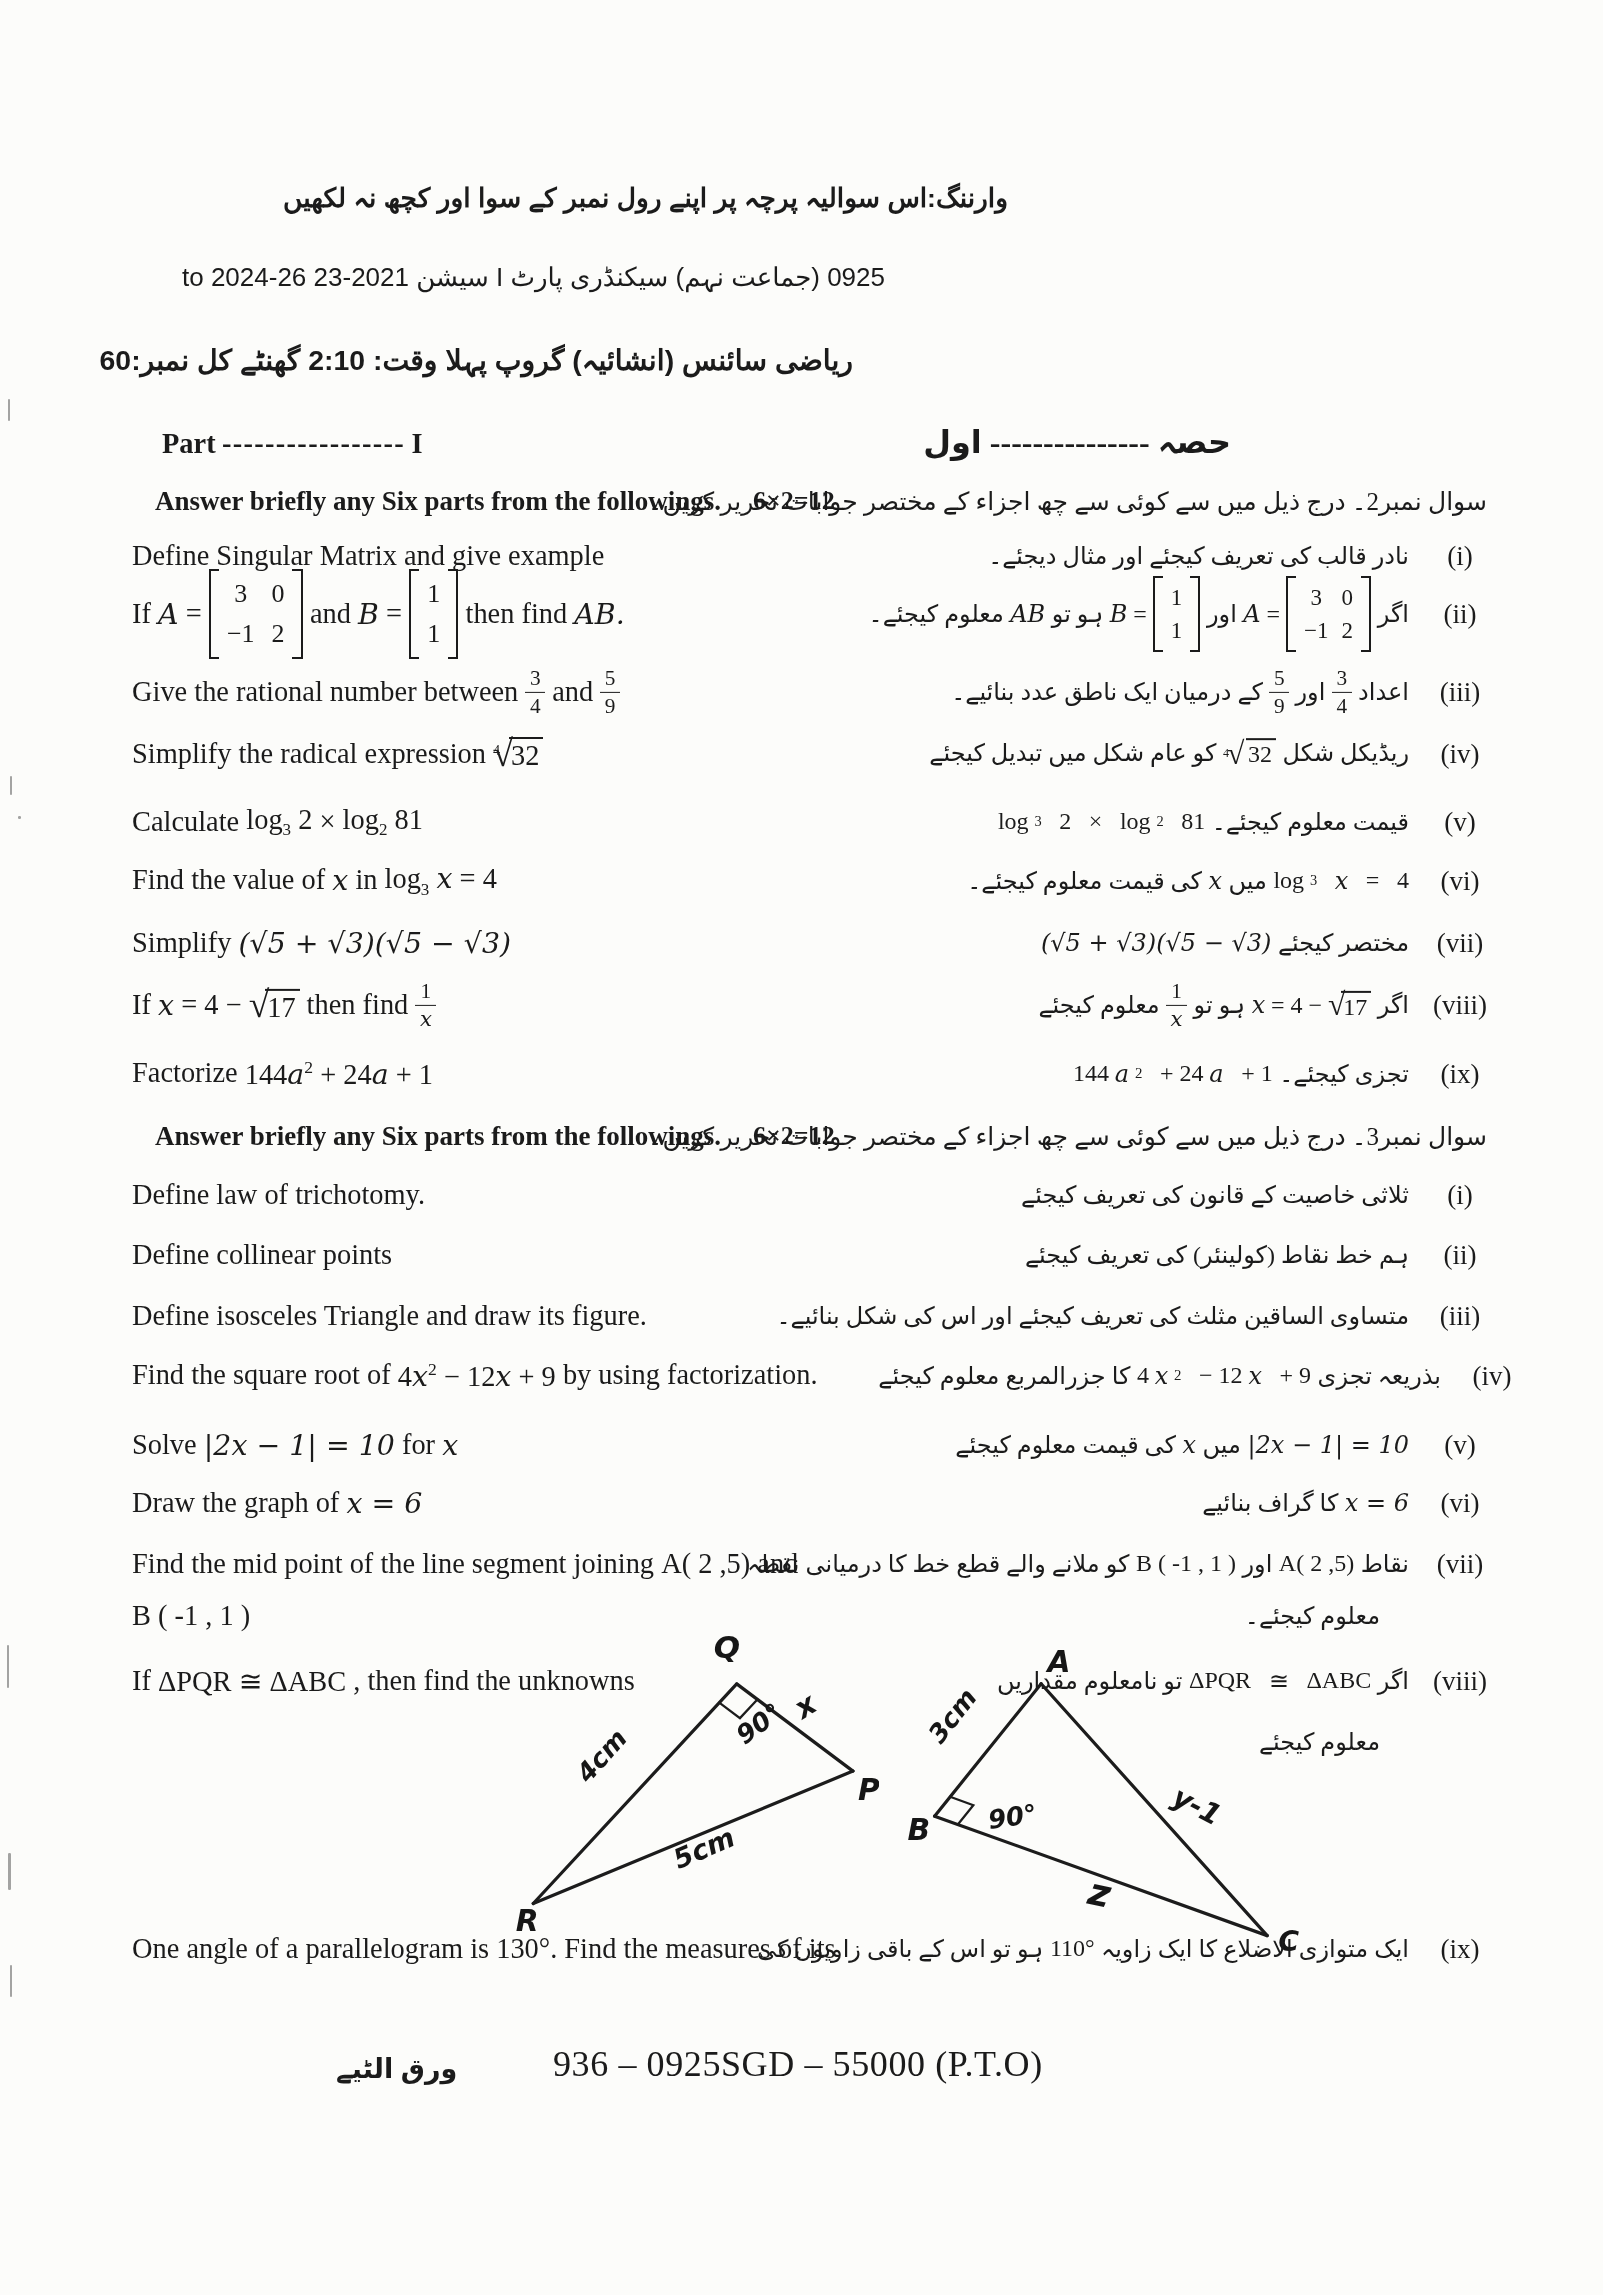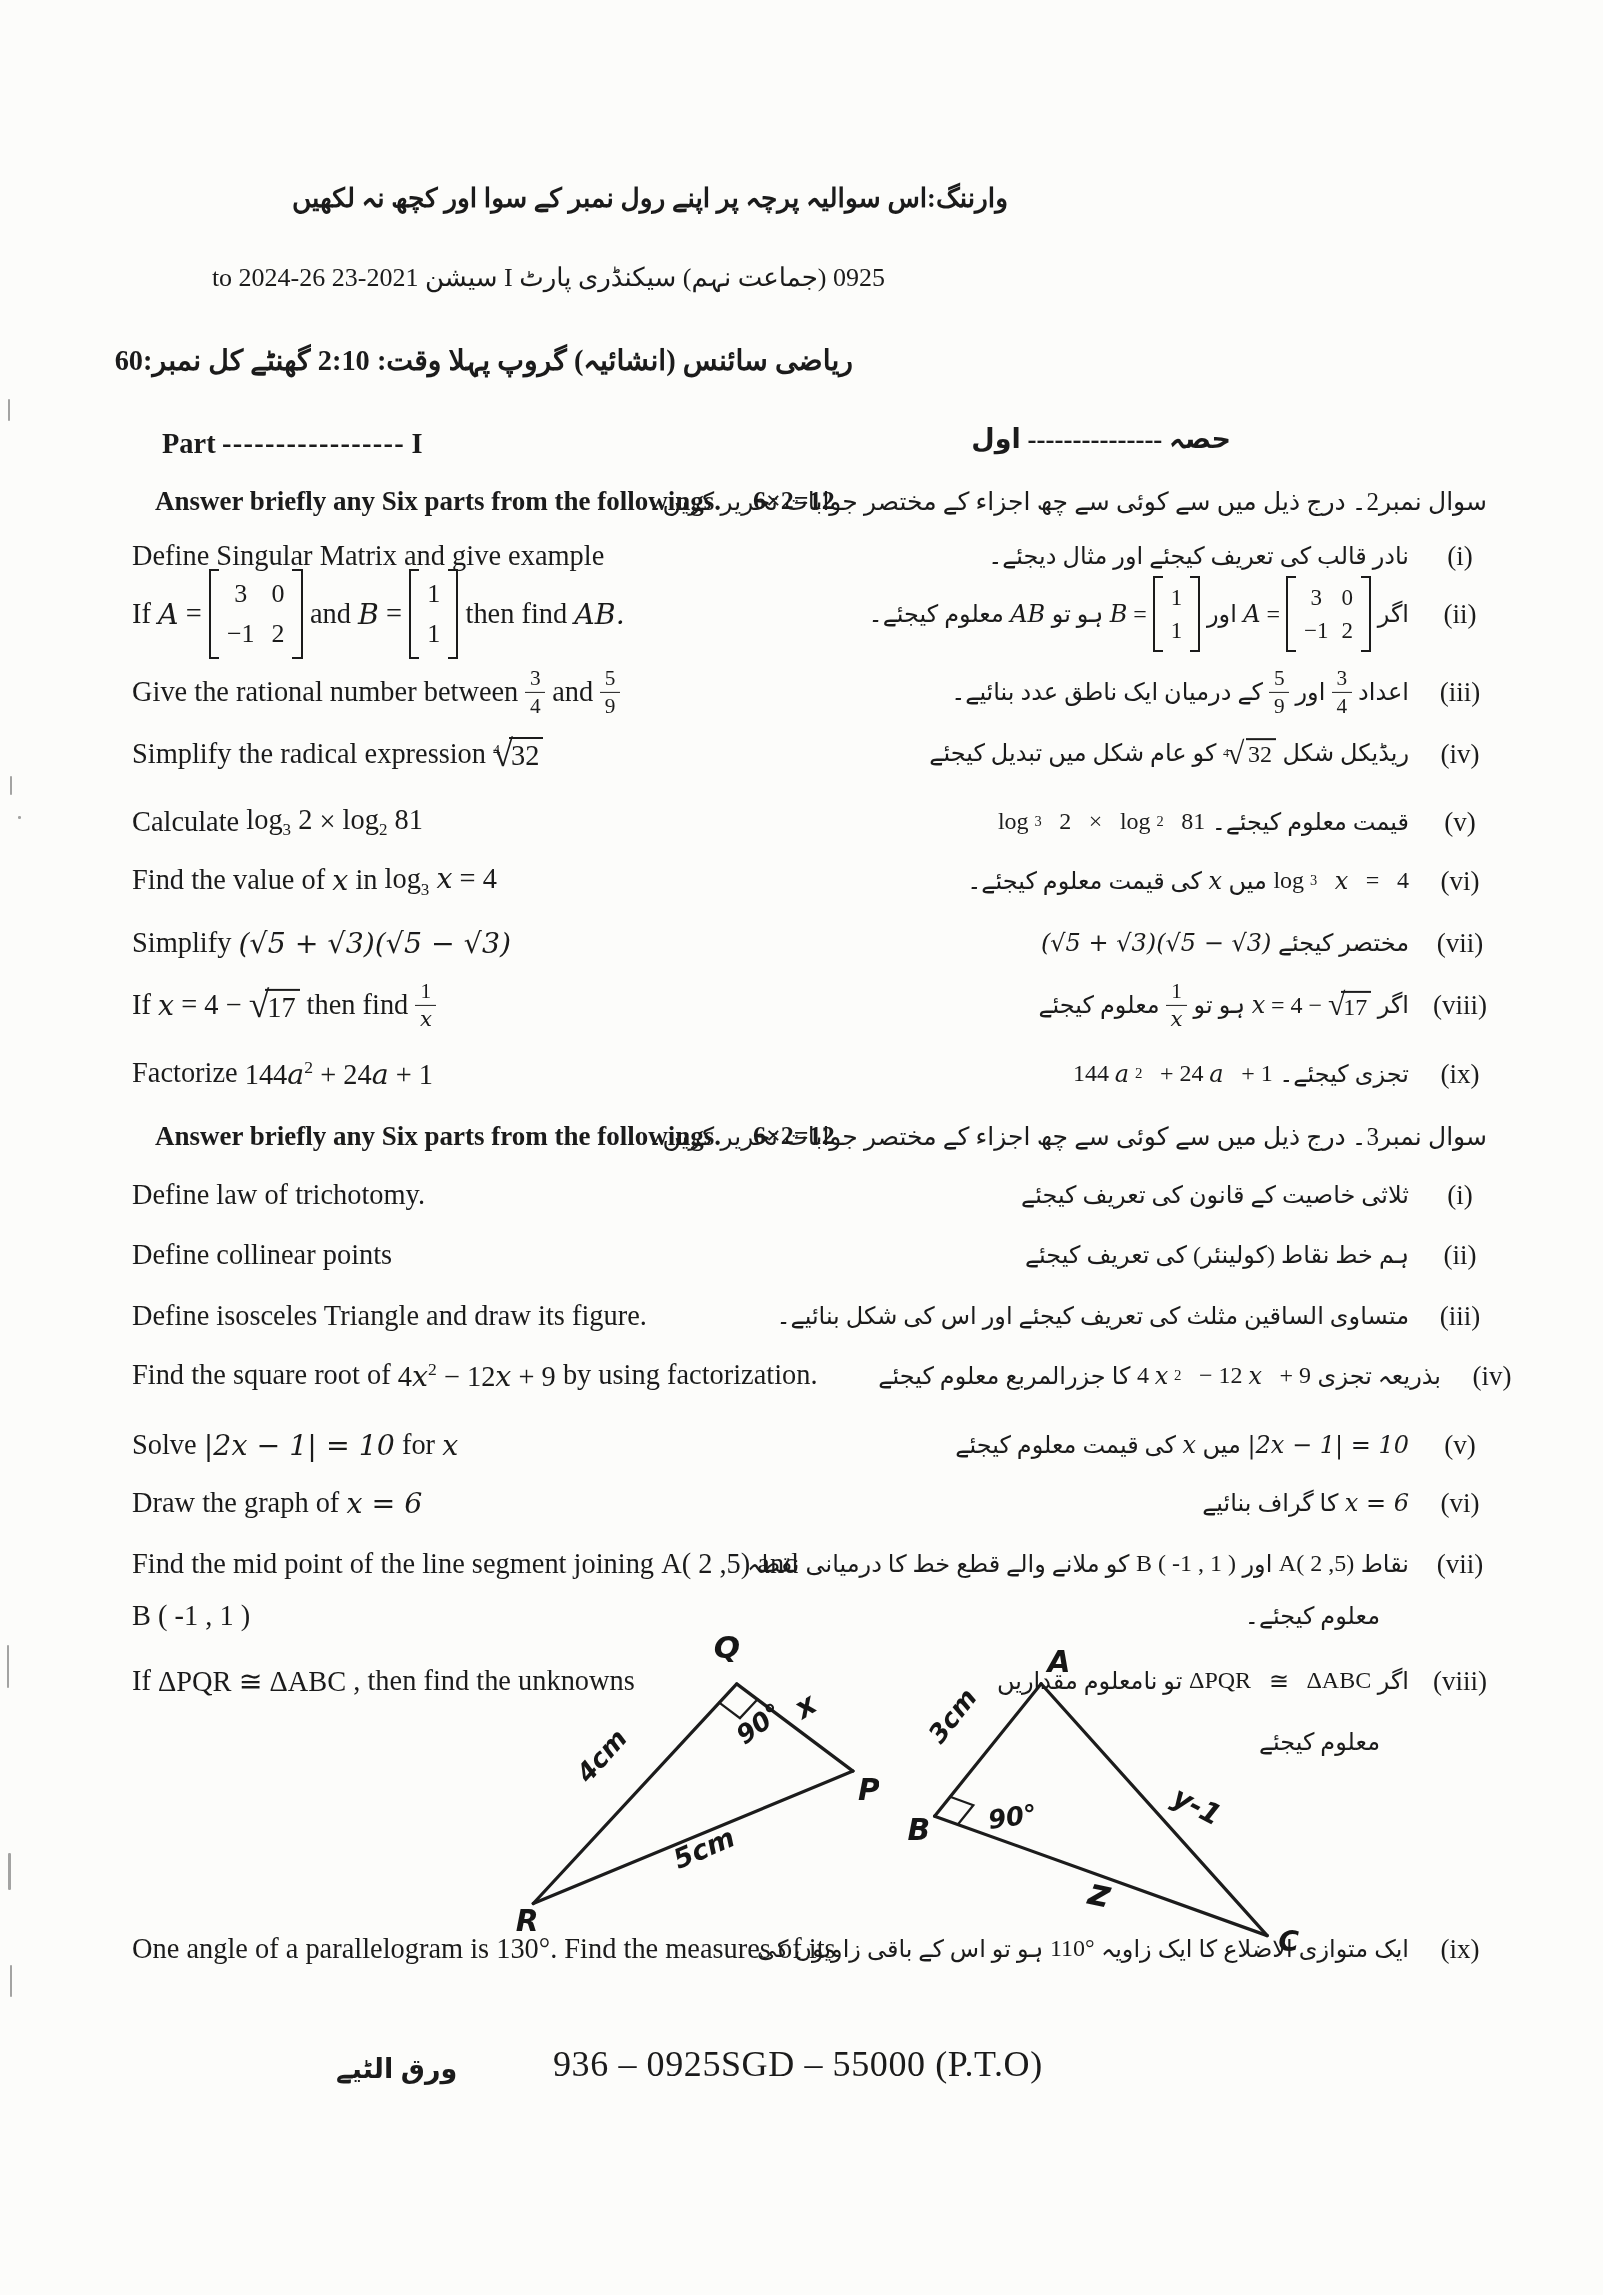--- a/index.html
+++ b/index.html
@@ -25,28 +25,28 @@
   .mcl{display:grid;column-gap:17px;padding:5.2px 7.8px;align-content:space-around;
        justify-items:center;font-size:26px;line-height:1.1;}
   .c2{grid-template-columns:auto auto;} .c1{grid-template-columns:auto;}
   .ur .mat{height:76px;} .ur .mcl{font-size:23px;column-gap:13px;}
   .frac{display:inline-flex;flex-direction:column;align-items:center;font-size:21.3px;line-height:1.25;direction:ltr;}
   .fn{padding:0 4.5px;} .fd{border-top:1.9px solid currentColor;padding:0 4.5px;}
   .rad{font-size:1.32em;line-height:1;margin-right:-3.9px;}
   .vin{border-top:2.3px solid currentColor;padding:1.3px 3.9px 0 1.9px;}
   .ridx{font-size:0.5em;margin-right:-7.8px;}
   .hdrc{position:absolute;text-align:center;white-space:nowrap;direction:rtl;
-        font-family:Liberation Serif, serif;}
+        font-family:Liberation Sans, sans-serif;}
   .warn{top:182px;left:388px;width:620px;font-size:26.5px;font-weight:bold;}
   .hl2{top:262px;left:349px;width:536px;font-size:26px;}
   .hl3{top:344px;left:310px;width:543px;font-size:28.4px;font-weight:bold;}
   .part-en{position:absolute;top:428px;left:162px;font-size:28.4px;font-weight:bold;
            display:flex;gap:6.5px;align-items:center;}
   .dashes{letter-spacing:1.3px;}
-  .part-ur{position:absolute;top:423px;right:372px;font-size:27px;direction:rtl;white-space:nowrap;
+  .part-ur{position:absolute;top:423px;right:372px;font-size:32px;direction:rtl;white-space:nowrap;
            font-family:"Liberation Serif","DejaVu Sans",sans-serif;font-weight:bold;}
   .fig{position:absolute;}
   .fig line, .fig polyline{stroke:#1c1c1c;stroke-width:5;stroke-linecap:round;fill:none;}
   .fig .ra{stroke-width:3.5;}
   .fig text{fill:#161616;font-family:"DejaVu Sans",sans-serif;font-style:italic;font-weight:bold;}
   .flip{position:absolute;top:2053px;left:336px;font-size:27px;font-weight:bold;direction:rtl;
         font-family:"Liberation Sans","DejaVu Sans",sans-serif;}
   .code{position:absolute;top:2043px;left:553px;font-size:36px;letter-spacing:0.6px;}
   .art{position:absolute;background:#4a4a4a;opacity:0.5;border-radius:1.3px;}
 </style>

